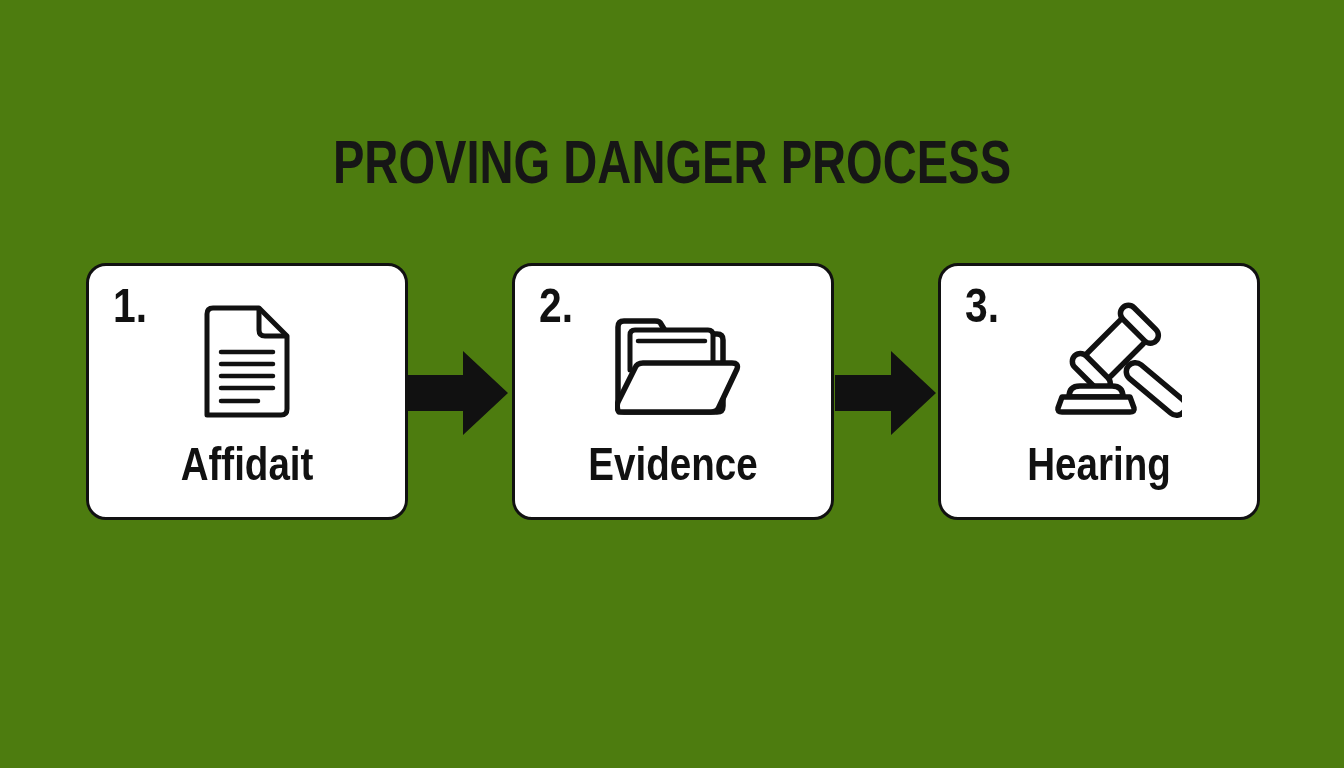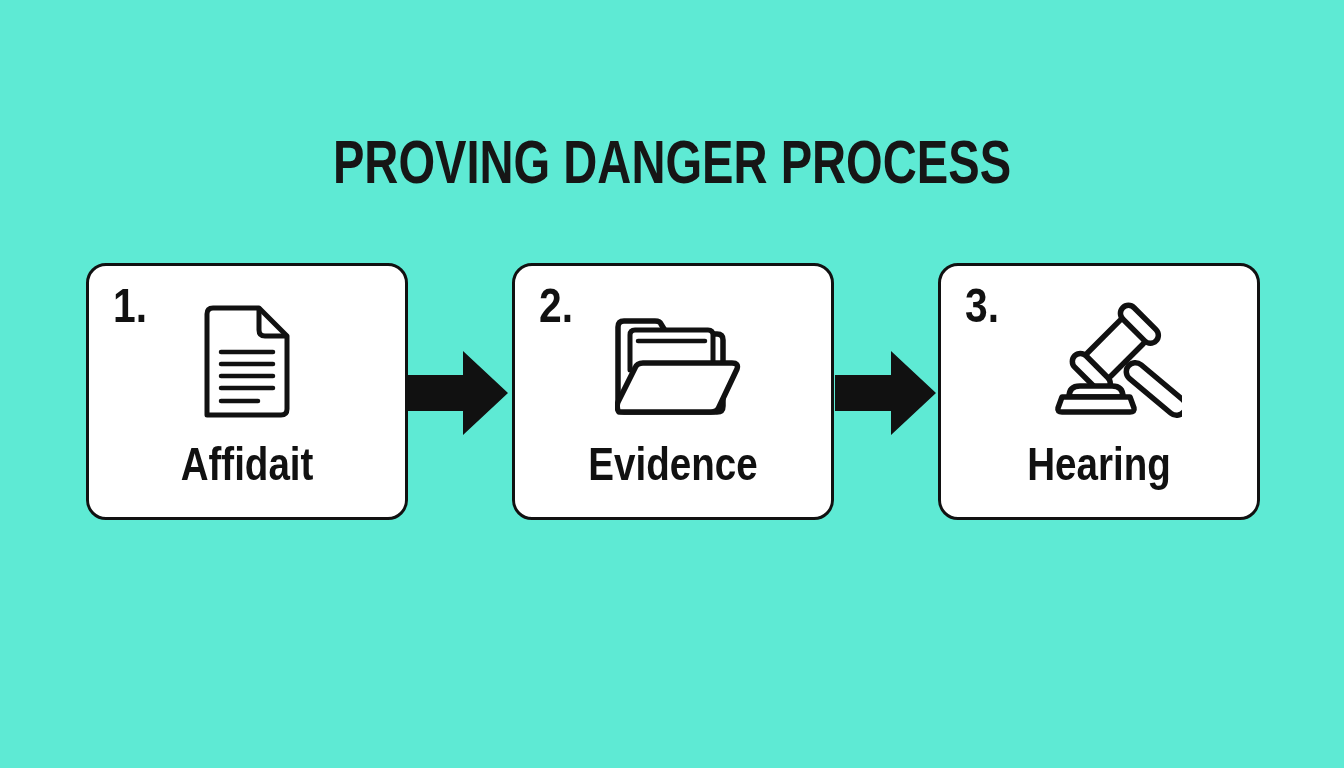--- a/index.html
+++ b/index.html
@@ -4,21 +4,21 @@
 <style>
   html, body {
     margin: 0;
     padding: 0;
     background: #ffffff;
   }
   .stage {
     position: relative;
     width: 1344px;
     height: 768px;
-    background: #5eead4;
+    background: #4d7c0f;
     font-family: "Liberation Sans", sans-serif;
     color: #111111;
     overflow: hidden;
   }
   .diagram-title {
     position: absolute;
     top: 126px;
     left: 0;
     width: 100%;
     text-align: center;

